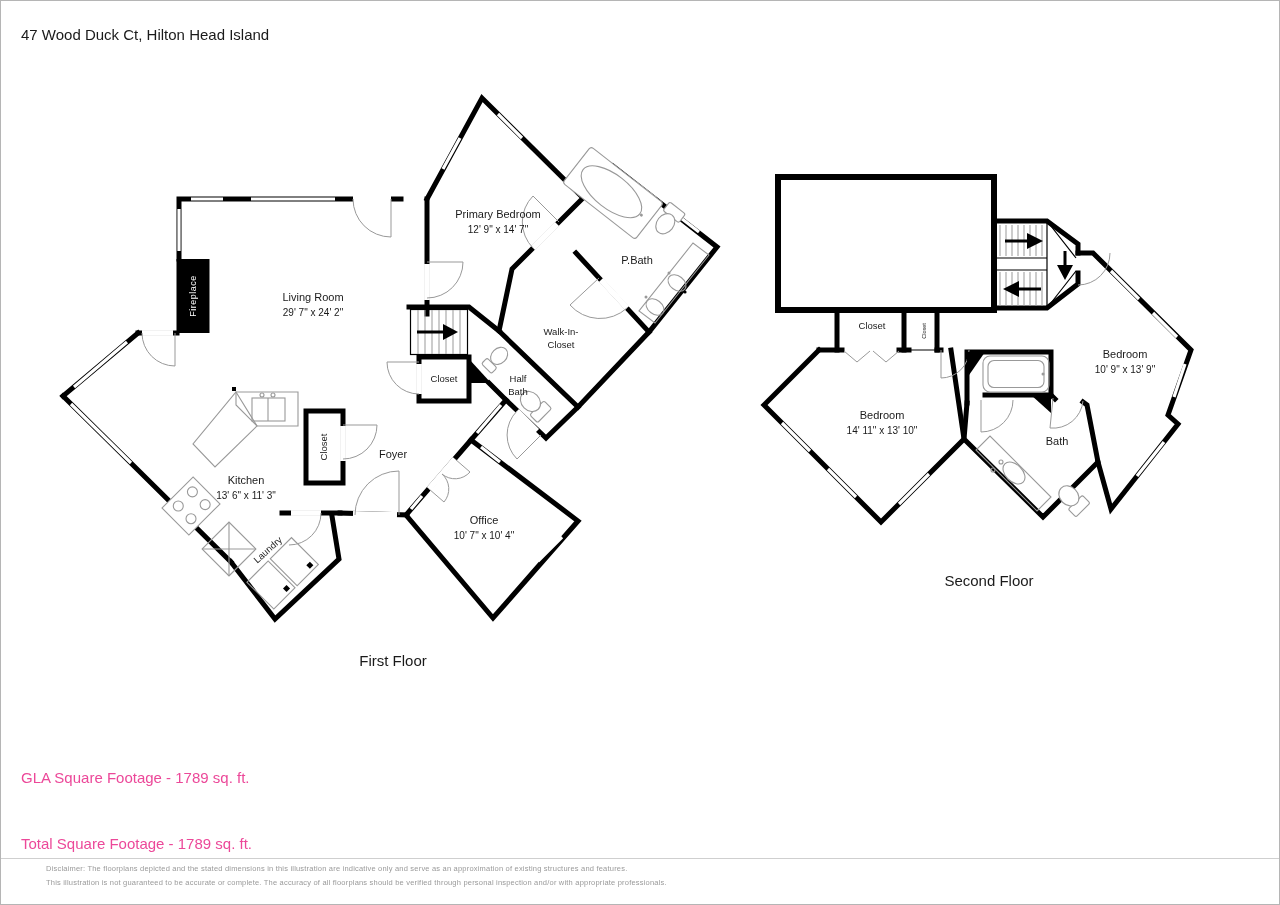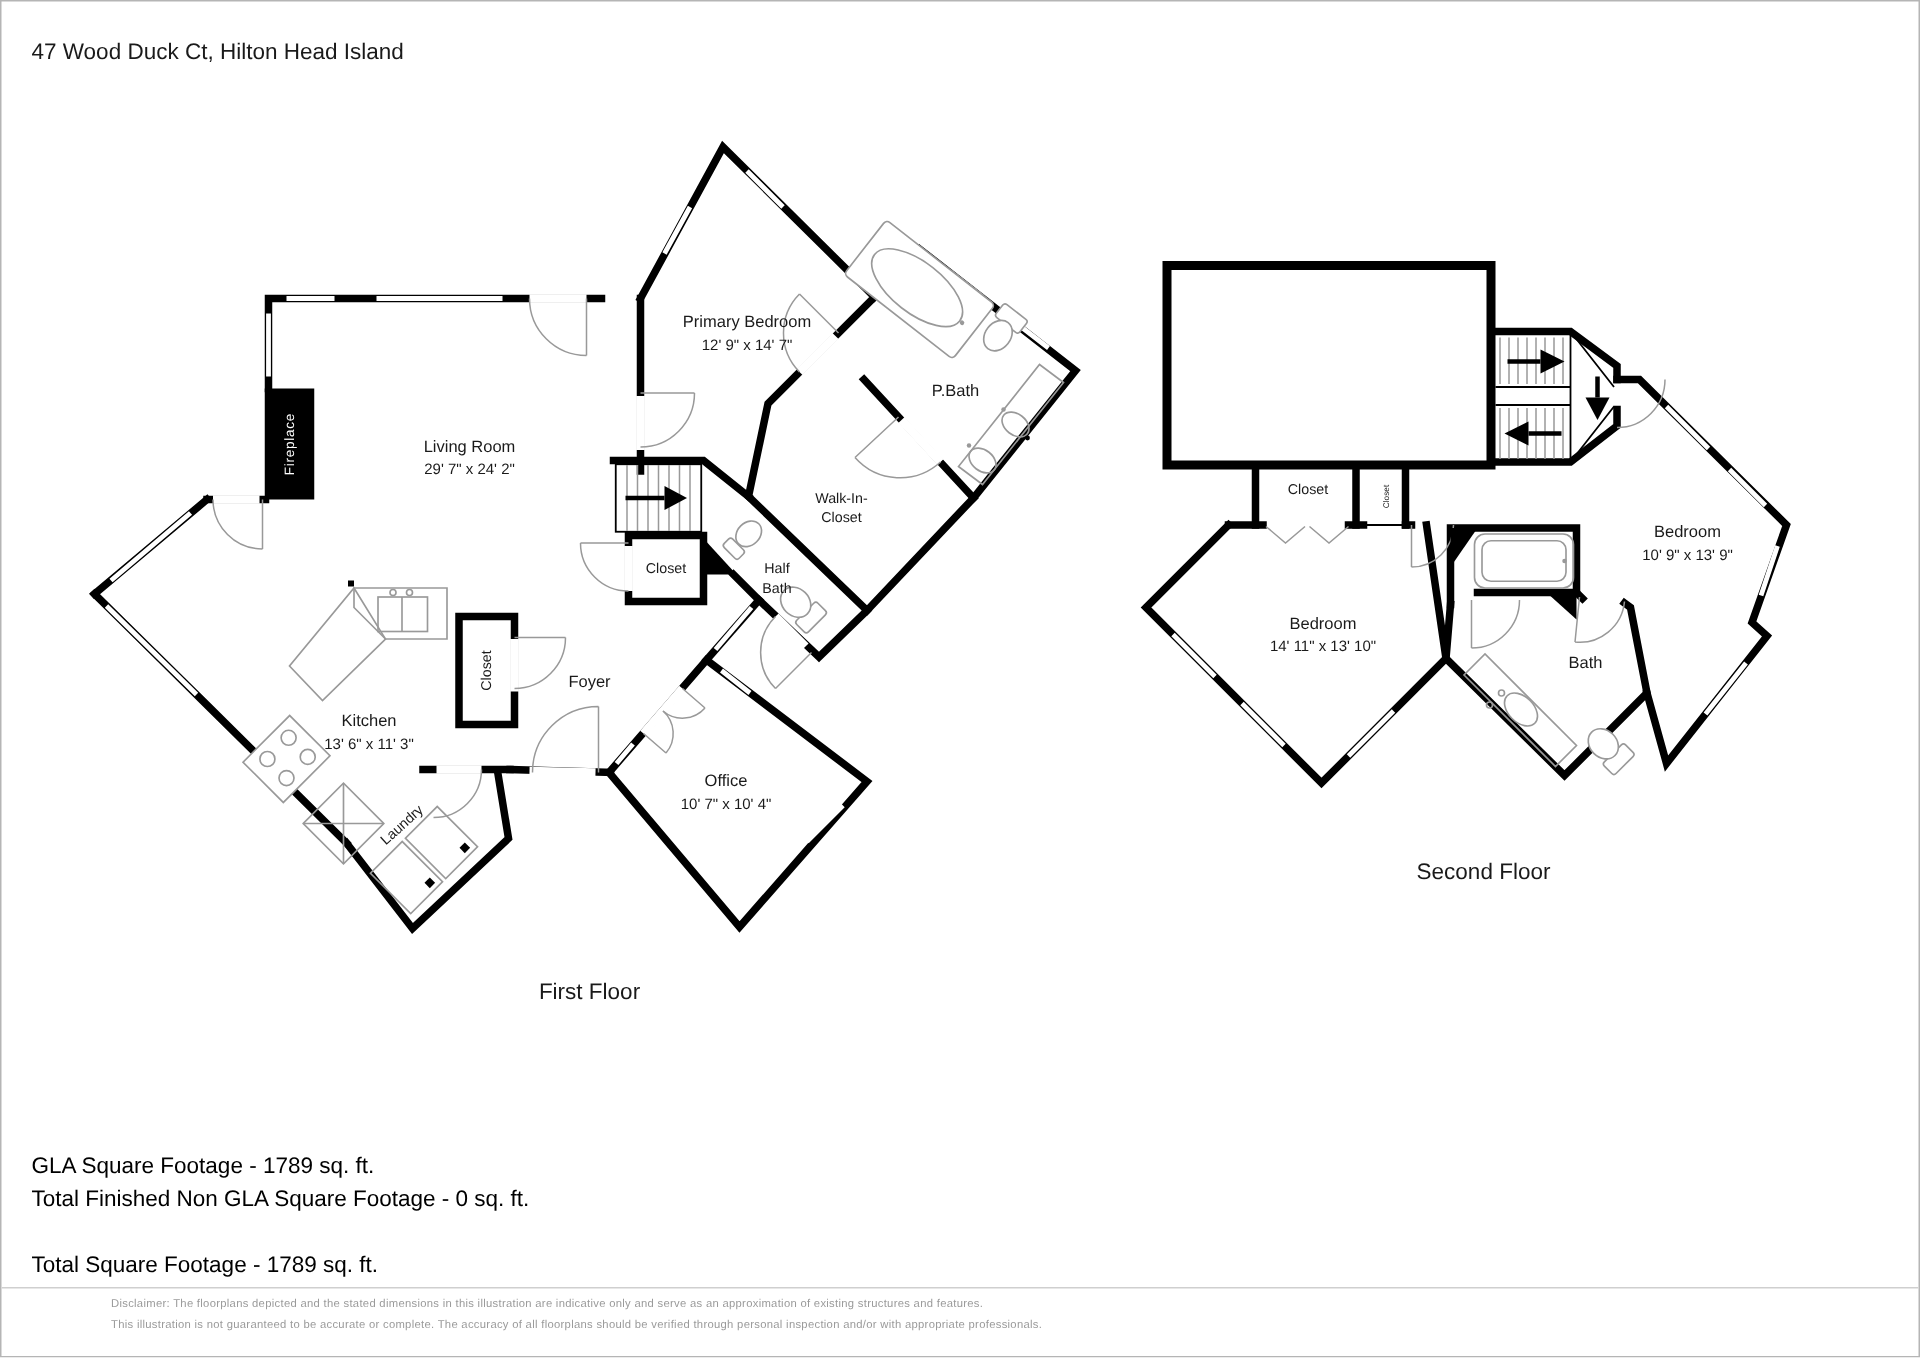--- a/index.html
+++ b/index.html
@@ -1,22 +1,22 @@
 <!DOCTYPE html>
 <html><head>
 <meta charset="utf-8">
 <style>
   html,body{margin:0;padding:0;background:#fff;}
   .page{position:relative;width:1278px;height:903px;border:1px solid #b5b5b5;background:#fff;
         font-family:"Liberation Sans",sans-serif;overflow:hidden;}
   .title{position:absolute;left:20px;top:25px;font-size:15px;color:#1a1a1a;}
   .plan-svg{position:absolute;left:0;top:0;}
-  .footer-line{position:absolute;left:20px;font-size:15px;color:#000000;}
+  .footer-line{position:absolute;left:20px;font-size:15px;color:#ec4899;}
   .divider{position:absolute;left:0;top:857px;width:1278px;height:1px;background:#cfcfcf;}
-  .disc{position:absolute;left:45px;font-size:7.5px;color:#9a9a9a;letter-spacing:.2px;margin-left:28px;}
+  .disc{position:absolute;left:45px;font-size:7.5px;color:#9a9a9a;letter-spacing:.2px;}
   
   .w{stroke:#000;stroke-width:5;fill:none;stroke-linecap:square}
   .w6{stroke:#000;stroke-width:6;fill:none}
   .open{stroke:#fff;stroke-width:5.8;fill:none;stroke-linecap:butt}
   .win{stroke:#fff;stroke-width:3.2;fill:none;stroke-linecap:butt}
   .thin{stroke:#000;stroke-width:1.2;fill:none}
   .tread{stroke:#999;stroke-width:1;fill:none}
   .door{stroke:#999;stroke-width:1;fill:none}
   .fx{stroke:#999;stroke-width:1.1;fill:#fff}
   .fxn{stroke:#999;stroke-width:1.1;fill:none}
@@ -260,19 +260,18 @@
         <text class="lbl" x="1124" y="357">Bedroom</text>
         <text class="dim" x="1124" y="372">10' 9" x 13' 9"</text>
         <text class="lbl" x="1056" y="444">Bath</text>
       </g>
 
       <text class="cap" x="988" y="585">Second Floor</text>
     </g>
   </svg>
 
   <div class="footer-line" style="top:768px">GLA Square Footage - 1789 sq. ft.</div>
-  <div class="footer-line" style="top:790px">Total Finished Non GLA Square Footage - 0 sq. ft.</div>
   <div class="footer-line" style="top:834px">Total Square Footage - 1789 sq. ft.</div>
 
   <div class="divider"></div>
   <div class="disc" style="top:863px">Disclaimer: The floorplans depicted and the stated dimensions in this illustration are indicative only and serve as an approximation of existing structures and features.</div>
   <div class="disc" style="top:877px">This illustration is not guaranteed to be accurate or complete. The accuracy of all floorplans should be verified through personal inspection and/or with appropriate professionals.</div>
 </div>
 
 </body></html>

